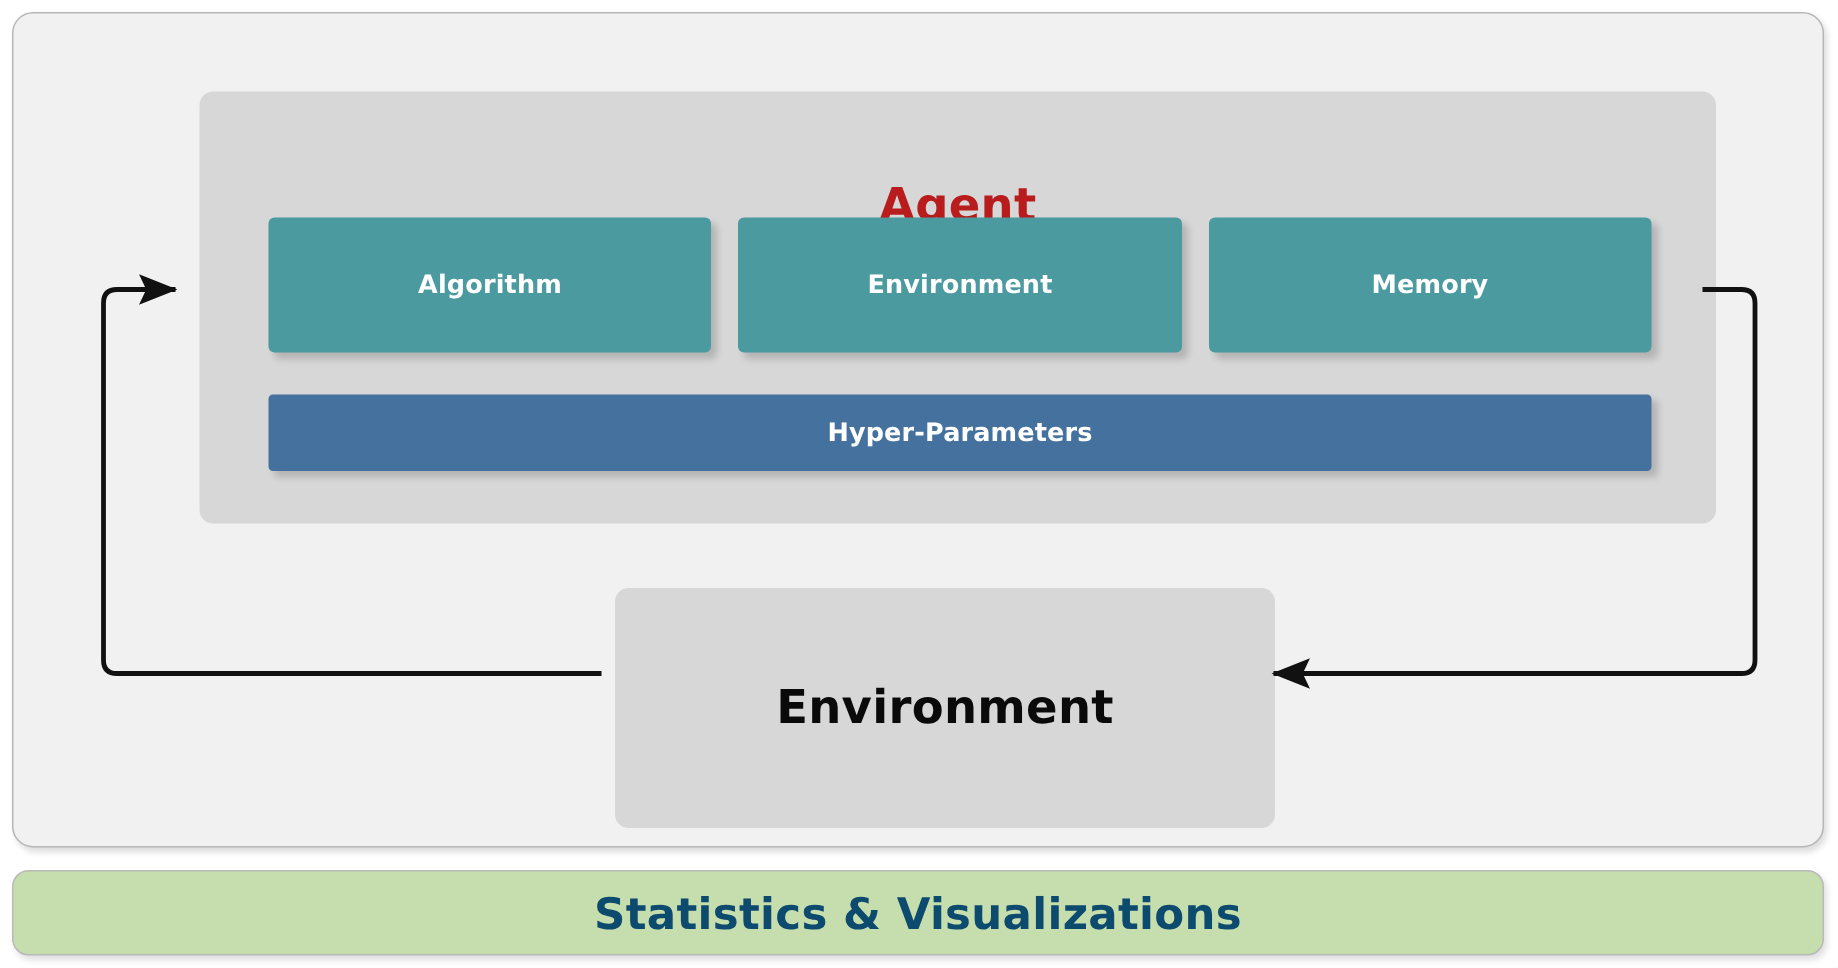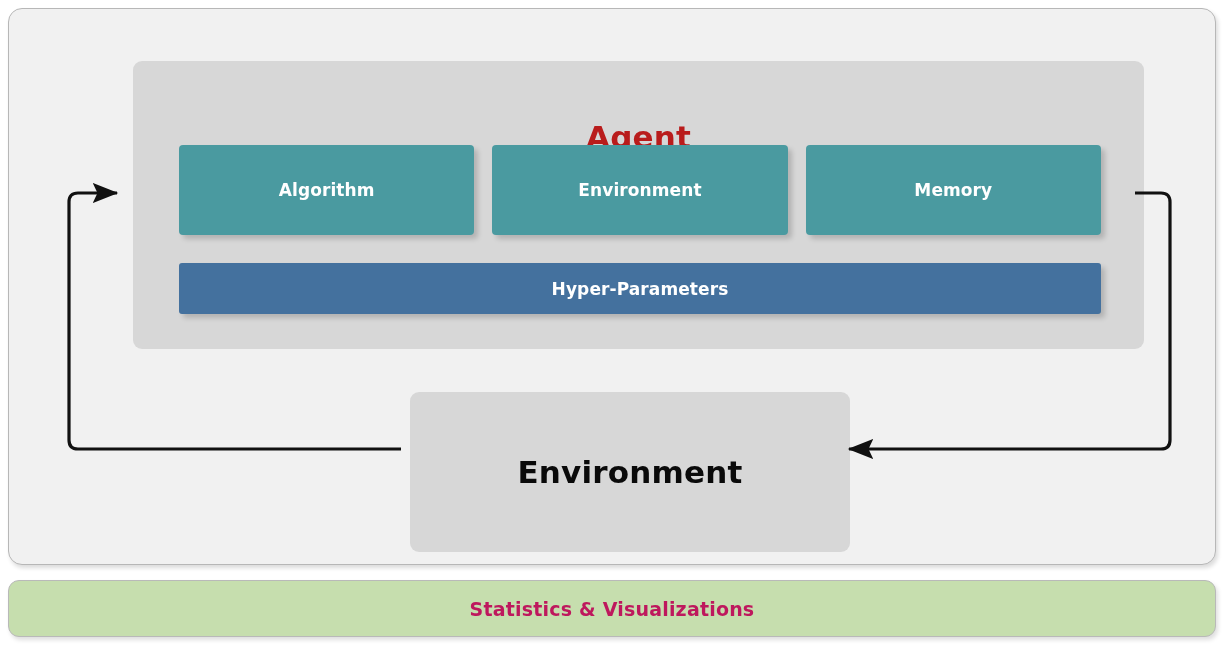--- a/index.html
+++ b/index.html
@@ -132,23 +132,23 @@
     box-sizing: border-box;
     background: #c6deae;
     border: 1px solid #b9b9b9;
     border-radius: 11px;
     display: flex;
     align-items: center;
     justify-content: center;
     box-shadow: 2px 3px 4px rgba(0,0,0,0.13);
   }
   .statistics-strip .label {
-    font-size: 19px;
-    font-weight: bold;
-    color: #be185d;
+    font-size: 29px;
+    font-weight: bold;
+    color: #0c4a6e;
     letter-spacing: 0.2px;
   }
 </style>
 </head>
 <body>
 
 <div id="stage">
 
   <div class="system-panel">
 

